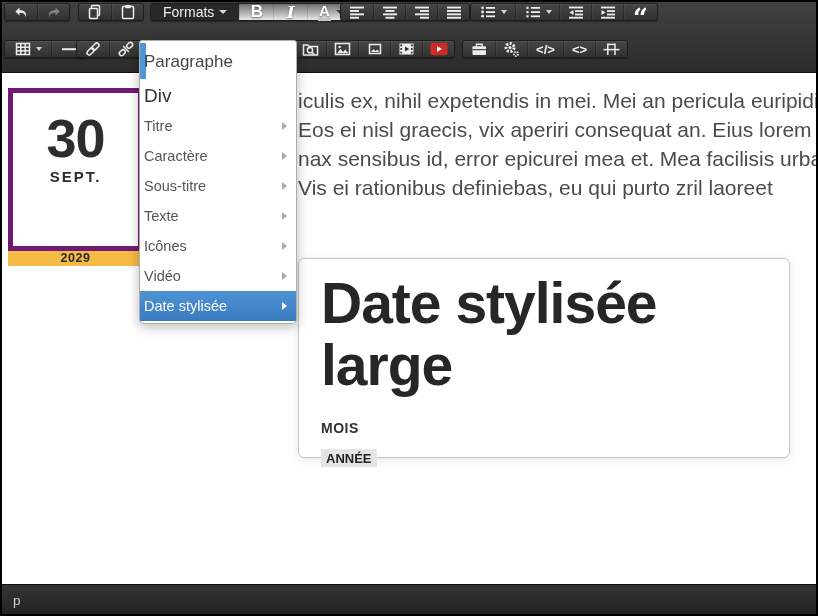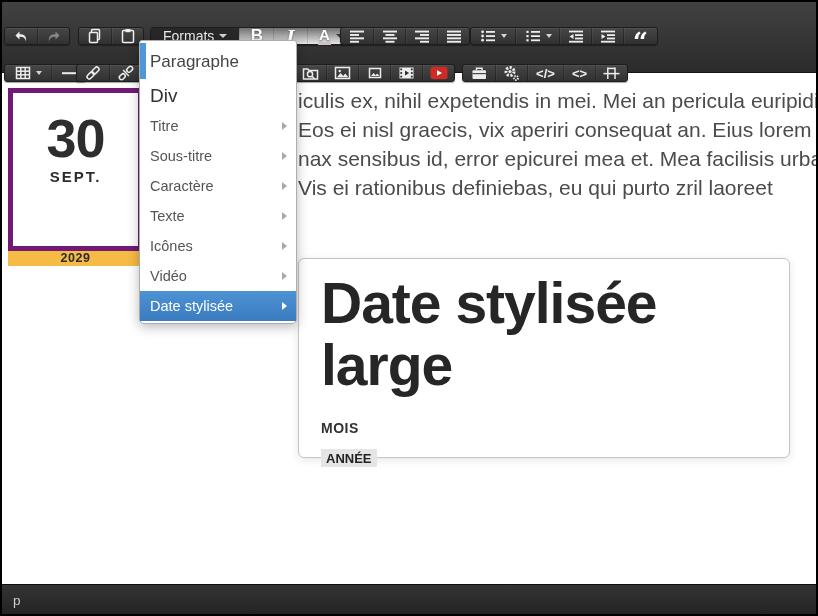--- a/index.html
+++ b/index.html
@@ -6,21 +6,21 @@
   html,body { width:818px; height:616px; background:#fff; font-family:"Liberation Sans", sans-serif; overflow:hidden; position:relative; }
 
   .frame { position:absolute; inset:0; border:2px solid #000; z-index:100; pointer-events:none; }
 
   
   .toolbar { position:absolute; left:0; top:0; width:818px; height:73px;
     background:linear-gradient(#424242,#2b2b2b); border-bottom:1px solid #141414; z-index:10; }
   .grp { position:absolute; display:flex; align-items:stretch; height:18px;
     border:1px solid #1d1d1d; border-radius:3px;
     background:linear-gradient(#464646,#313131);
-    box-shadow:inset 0 1px 0 rgba(255,255,255,.06), 0 1px 1px rgba(0,0,0,.35);margin-top:24px; }
+    box-shadow:inset 0 1px 0 rgba(255,255,255,.06), 0 1px 1px rgba(0,0,0,.35); }
   .row1 { top:3px; } .row2 { top:40px; }
   .btn { display:flex; align-items:center; justify-content:center; min-width:32px; padding:0 2px;
     border-left:1px solid rgba(0,0,0,.3); box-shadow:inset 1px 0 0 rgba(255,255,255,.045); cursor:pointer; }
   .btn:first-child { border-left:none; box-shadow:none; }
   .btn svg { display:block; }
   .icon-stroke { stroke:#ededed; fill:none; stroke-width:1.5; }
   .disabled svg { opacity:.42; }
   .caret { width:0; height:0; border-left:4px solid transparent; border-right:4px solid transparent;
     border-top:4px solid #d5d5d5; margin-left:5px; }
   .caret-sm { border-left-width:3.5px; border-right-width:3.5px; border-top-width:4px; margin-left:4px; }
@@ -34,21 +34,21 @@
   .alet { border-bottom:3px solid #cdc3c3; line-height:15px; padding:0 1px; }
   .caret-dark { border-top-color:#3a3a3a; }
   .quote-glyph { font-family:"DejaVu Serif", serif; font-weight:bold; color:#fff; font-size:26px; line-height:10px; padding-top:12px; }
   .code-glyph { color:#f0f0f0; font-weight:bold; font-size:13px; letter-spacing:0; }
 
   
   .fmenu { position:absolute; left:139px; top:40px; width:158px; height:284px; background:#fff;
     border:1px solid #adadad; border-radius:3px 3px 5px 5px;
     box-shadow:0 3px 12px rgba(0,0,0,.28); z-index:30; padding-top:3px; }
   .accent-bar { position:absolute; left:0; top:2px; width:6px; height:36px; background:#4F97D7; }
-  .mi { position:relative; display:flex; align-items:center; padding-left:10px; color:#444; cursor:pointer; }
+  .mi { position:relative; display:flex; align-items:center; padding-left:4px; color:#444; cursor:pointer; }
   .mi-para { height:36px; font-size:17px; }
   .mi-div  { height:31px; font-size:19px; color:#333; }
   .mi-sub  { height:30px; font-size:14.5px; color:#555; }
   .sub-arrow { position:absolute; right:9px; top:50%; margin-top:-4px; width:0; height:0;
     border-top:4px solid transparent; border-bottom:4px solid transparent; border-left:5px solid #a9a9a9; }
   .mi-sel { background:linear-gradient(#4D93D4,#3A7BC0); color:#fff; }
   .mi-sel .sub-arrow { border-left-color:#fff; }
 
   
   .submenu { position:absolute; left:298px; top:258px; width:492px; height:200px; background:#fff;
@@ -420,25 +420,25 @@
     <span>Paragraphe</span>
   </div>
   <div class="mi mi-div">
     <span>Div</span>
   </div>
   <div class="mi mi-sub">
     <span>Titre</span>
     <span class="sub-arrow"></span>
   </div>
   <div class="mi mi-sub">
+    <span>Caractère</span>
+    <span class="sub-arrow"></span>
+  </div>
+  <div class="mi mi-sub">
     <span>Sous-titre</span>
-    <span class="sub-arrow"></span>
-  </div>
-  <div class="mi mi-sub">
-    <span>Caractère</span>
     <span class="sub-arrow"></span>
   </div>
   <div class="mi mi-sub">
     <span>Texte</span>
     <span class="sub-arrow"></span>
   </div>
   <div class="mi mi-sub">
     <span>Icônes</span>
     <span class="sub-arrow"></span>
   </div>

